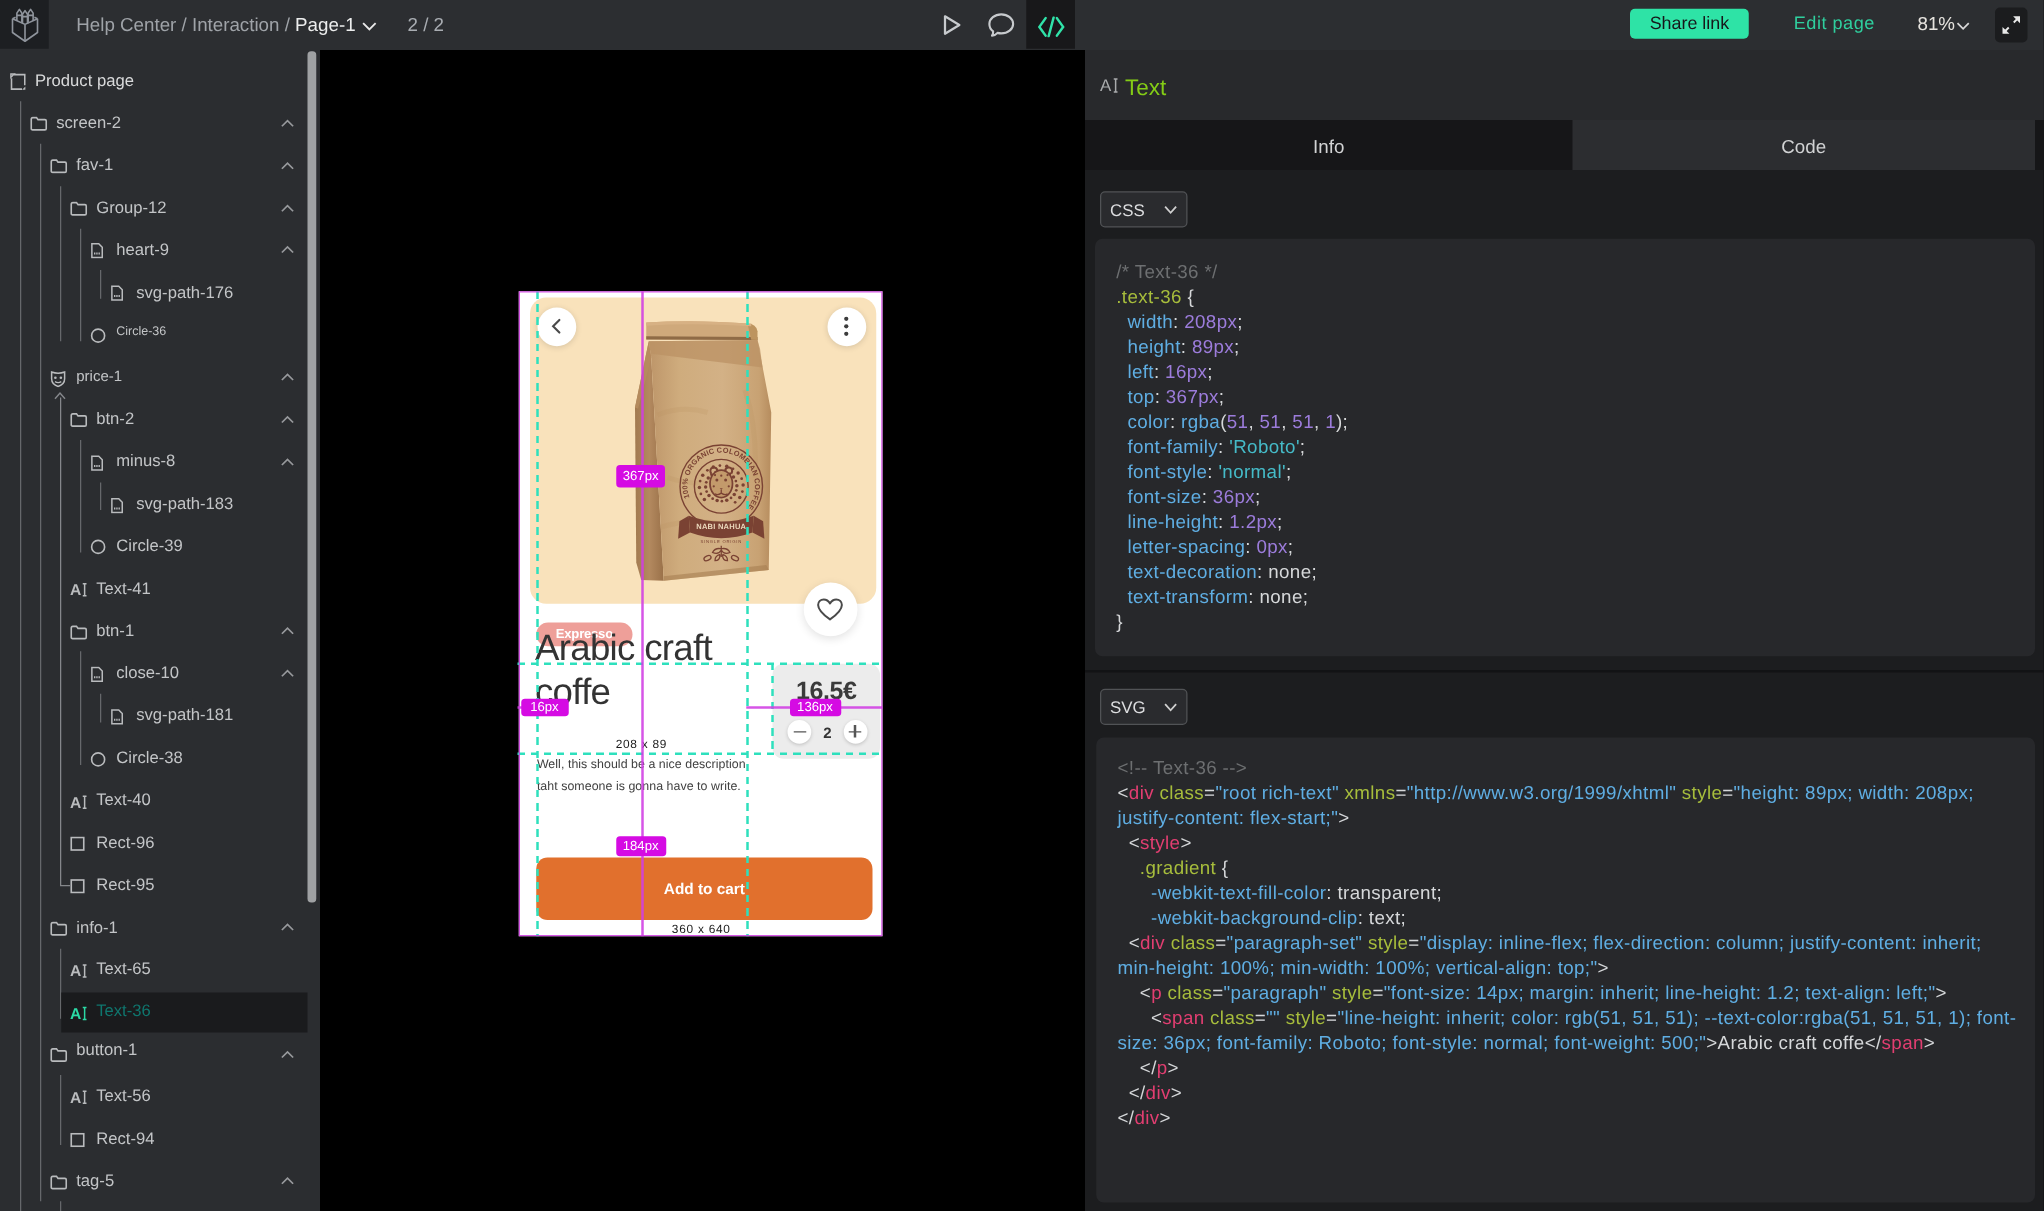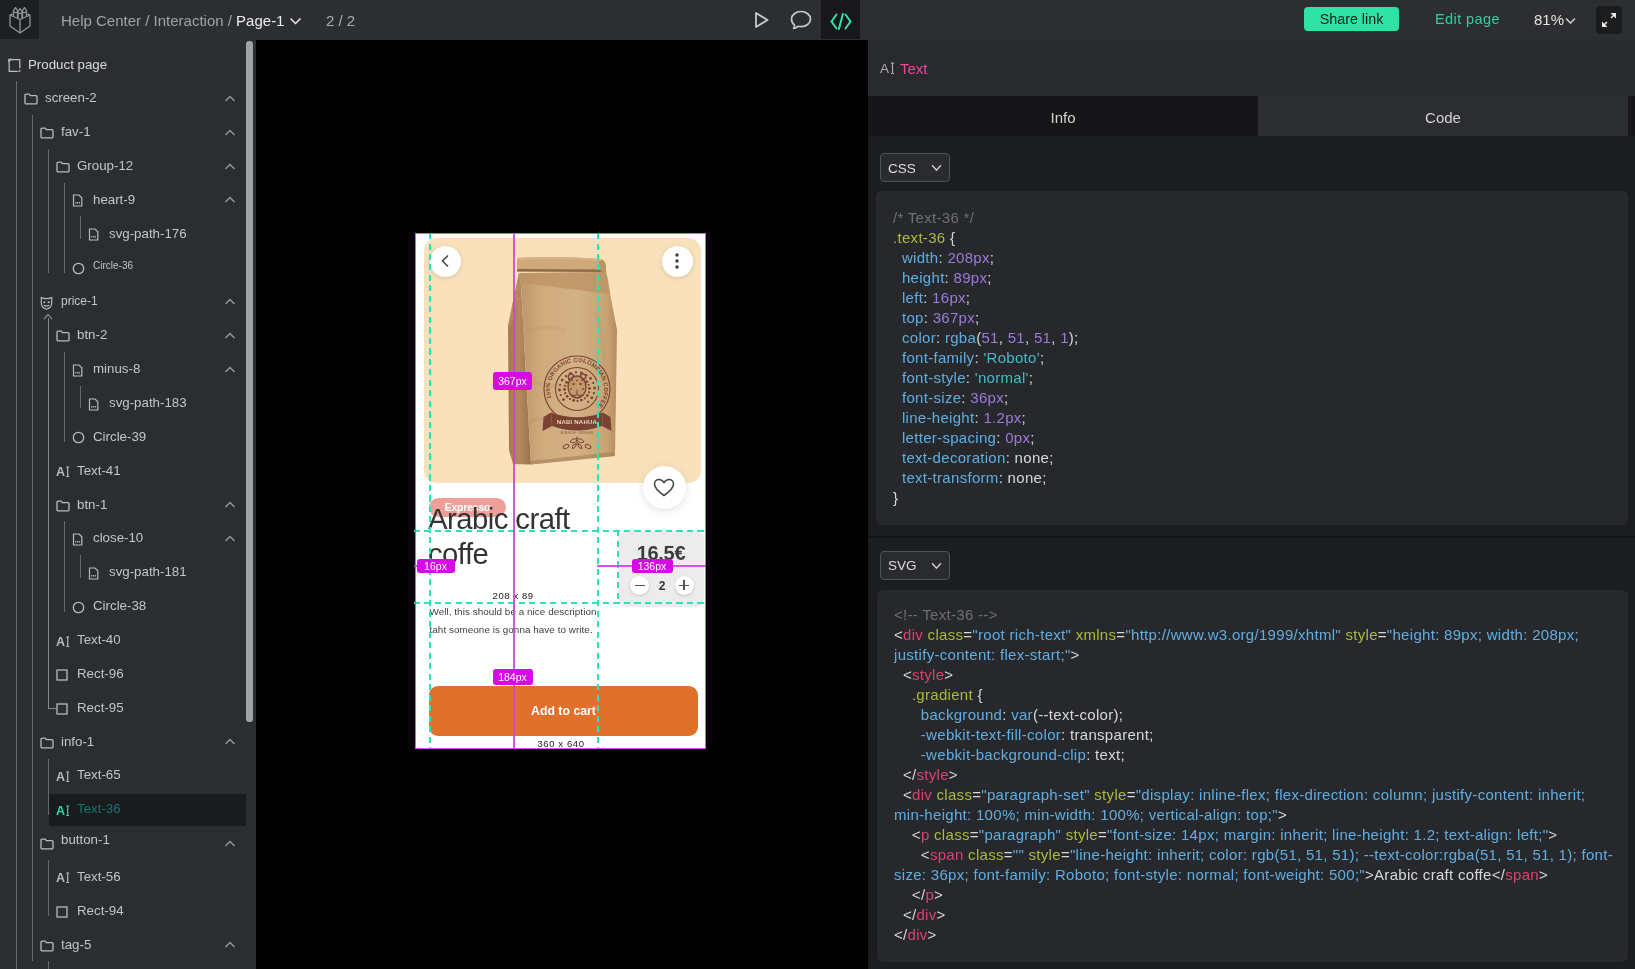--- a/index.html
+++ b/index.html
@@ -452,21 +452,21 @@
 <div class="abs" style="left:493px;top:372px;width:39px;height:17.5px;background:#D50BE3;border-radius:3px;display:flex;align-items:center;justify-content:center;font-size:10.5px;color:#fff">367px</div>
 <div class="abs" style="left:416.5px;top:558.5px;width:38px;height:14.5px;background:#D50BE3;border-radius:3px;display:flex;align-items:center;justify-content:center;font-size:10.5px;color:#fff">16px</div>
 <div class="abs" style="left:631.5px;top:558.5px;width:41px;height:14.5px;background:#D50BE3;border-radius:3px;display:flex;align-items:center;justify-content:center;font-size:10.5px;color:#fff">136px</div>
 <div class="abs" style="left:492.5px;top:668.5px;width:40px;height:16px;background:#D50BE3;border-radius:3px;display:flex;align-items:center;justify-content:center;font-size:10.5px;color:#fff">184px</div>
 <div class="abs" style="left:868px;top:40px;width:767px;height:929px;background:#1c1d1f"></div>
 <div class="abs" style="left:868px;top:40px;width:767px;height:56px;background:#28292c"></div>
 <svg class="abs" style="left:880px;top:61px" width="15" height="14" viewBox="0 0 15 14">
     <text x="0" y="12" font-family="Liberation Sans" font-size="13.5" fill="#a9abad">A</text>
     <path d="M11 2.2 h3 M12.5 2.2 V12.5 M11 12.5 h3" stroke="#a9abad" stroke-width="1.2" fill="none"></path>
   </svg>
-<div class="abs" style="left:900px;top:59.5px;font-size:15px;color:#ec4899">Text</div>
+<div class="abs" style="left:900px;top:59.5px;font-size:18px;color:#84cc16">Text</div>
 <div class="abs" style="left:868px;top:96px;width:767px;height:40px;background:#161618"></div>
 <div class="abs" style="left:1258px;top:96px;width:370px;height:40px;background:#2c2d30"></div>
 <div class="abs" style="left:868px;top:108.5px;width:390px;text-align:center;font-size:15px;color:#d2d3d4">Info</div>
 <div class="abs" style="left:1258px;top:108.5px;width:370px;text-align:center;font-size:15px;color:#d2d3d4">Code</div>
 <div class="abs" style="left:879.5px;top:153px;width:70.5px;height:29px;background:#2a2b2e;border:1px solid #515356;border-radius:4px"></div>
 <div class="abs" style="left:888px;top:160.5px;font-size:13.5px;color:#dcdddf">CSS</div>
 <svg class="abs" style="left:931px;top:164px" width="11" height="8" viewBox="0 0 10 7">
     <path d="M1 1 L5 5.5 L9 1" fill="none" stroke="#cfcfcf" stroke-width="1.3"></path>
   </svg>
 <div class="abs" style="left:876px;top:191px;width:752px;height:334px;background:#27282b;border-radius:6px;overflow:hidden"></div>
@@ -493,24 +493,22 @@
 <svg class="abs" style="left:931px;top:562px" width="11" height="8" viewBox="0 0 10 7">
     <path d="M1 1 L5 5.5 L9 1" fill="none" stroke="#cfcfcf" stroke-width="1.3"></path>
   </svg>
 <div class="abs" style="left:877px;top:589.5px;width:751px;height:372px;background:#27282b;border-radius:6px;overflow:hidden"></div>
 <div class="abs" style="left:894px;top:605.5px;font-size:15px;letter-spacing:0.3px">
 <div class="cl"><i class="c">&lt;!-- Text-36 --&gt;</i></div>
 <div class="cl"><i class="w">&lt;</i><i class="g">div</i><i class="w"> </i><i class="s">class</i><i class="w">=</i><i class="p">"root rich-text"</i><i class="w"> </i><i class="s">xmlns</i><i class="w">=</i><i class="p">"http</i><i class="z"></i><i class="p">://www.w3.org/1999/xhtml"</i><i class="w"> </i><i class="s">style</i><i class="w">=</i><i class="p">"height: 89px; width: 208px;</i></div>
 <div class="cl"><i class="p">justify-content: flex-start;"</i><i class="w">&gt;</i></div>
 <div class="cl"><i class="w">&nbsp;&nbsp;&lt;</i><i class="g">style</i><i class="w">&gt;</i></div>
 <div class="cl"><i class="w">&nbsp;&nbsp;&nbsp;&nbsp;</i><i class="s">.gradient</i><i class="w"> {</i></div>
-<div class="cl"><i class="w">&nbsp;&nbsp;&nbsp;&nbsp;&nbsp;&nbsp;</i><i class="p">background</i><i class="w">: </i><i class="p">var</i><i class="w">(--text-color);</i></div>
 <div class="cl"><i class="w">&nbsp;&nbsp;&nbsp;&nbsp;&nbsp;&nbsp;</i><i class="p">-webkit-text-fill-color</i><i class="w">: transparent;</i></div>
 <div class="cl"><i class="w">&nbsp;&nbsp;&nbsp;&nbsp;&nbsp;&nbsp;</i><i class="p">-webkit-background-clip</i><i class="w">: text;</i></div>
-<div class="cl"><i class="w">&nbsp;&nbsp;&lt;/</i><i class="g">style</i><i class="w">&gt;</i></div>
 <div class="cl"><i class="w">&nbsp;&nbsp;&lt;</i><i class="g">div</i><i class="w"> </i><i class="s">class</i><i class="w">=</i><i class="p">"paragraph-set"</i><i class="w"> </i><i class="s">style</i><i class="w">=</i><i class="p">"display: inline-flex; flex-direction: column; justify-content: inherit;</i></div>
 <div class="cl"><i class="p">min-height: 100%; min-width: 100%; vertical-align: top;"</i><i class="w">&gt;</i></div>
 <div class="cl"><i class="w">&nbsp;&nbsp;&nbsp;&nbsp;&lt;</i><i class="g">p</i><i class="w"> </i><i class="s">class</i><i class="w">=</i><i class="p">"paragraph"</i><i class="w"> </i><i class="s">style</i><i class="w">=</i><i class="p">"font-size: 14px; margin: inherit; line-height: 1.2; text-align: left;"</i><i class="w">&gt;</i></div>
 <div class="cl"><i class="w">&nbsp;&nbsp;&nbsp;&nbsp;&nbsp;&nbsp;&lt;</i><i class="g">span</i><i class="w"> </i><i class="s">class</i><i class="w">=</i><i class="p">""</i><i class="w"> </i><i class="s">style</i><i class="w">=</i><i class="p">"line-height: inherit; color: rgb(51, 51, 51); --text-color:rgba(51, 51, 51, 1); font-</i></div>
 <div class="cl"><i class="p">size: 36px; font-family: Roboto; font-style: normal; font-weight: 500;"</i><i class="w">&gt;Arabic craft coffe&lt;/</i><i class="g">span</i><i class="w">&gt;</i></div>
 <div class="cl"><i class="w">&nbsp;&nbsp;&nbsp;&nbsp;&lt;/</i><i class="g">p</i><i class="w">&gt;</i></div>
 <div class="cl"><i class="w">&nbsp;&nbsp;&lt;/</i><i class="g">div</i><i class="w">&gt;</i></div>
 <div class="cl"><i class="w">&lt;/</i><i class="g">div</i><i class="w">&gt;</i></div>
 </div>
 </body></html>

